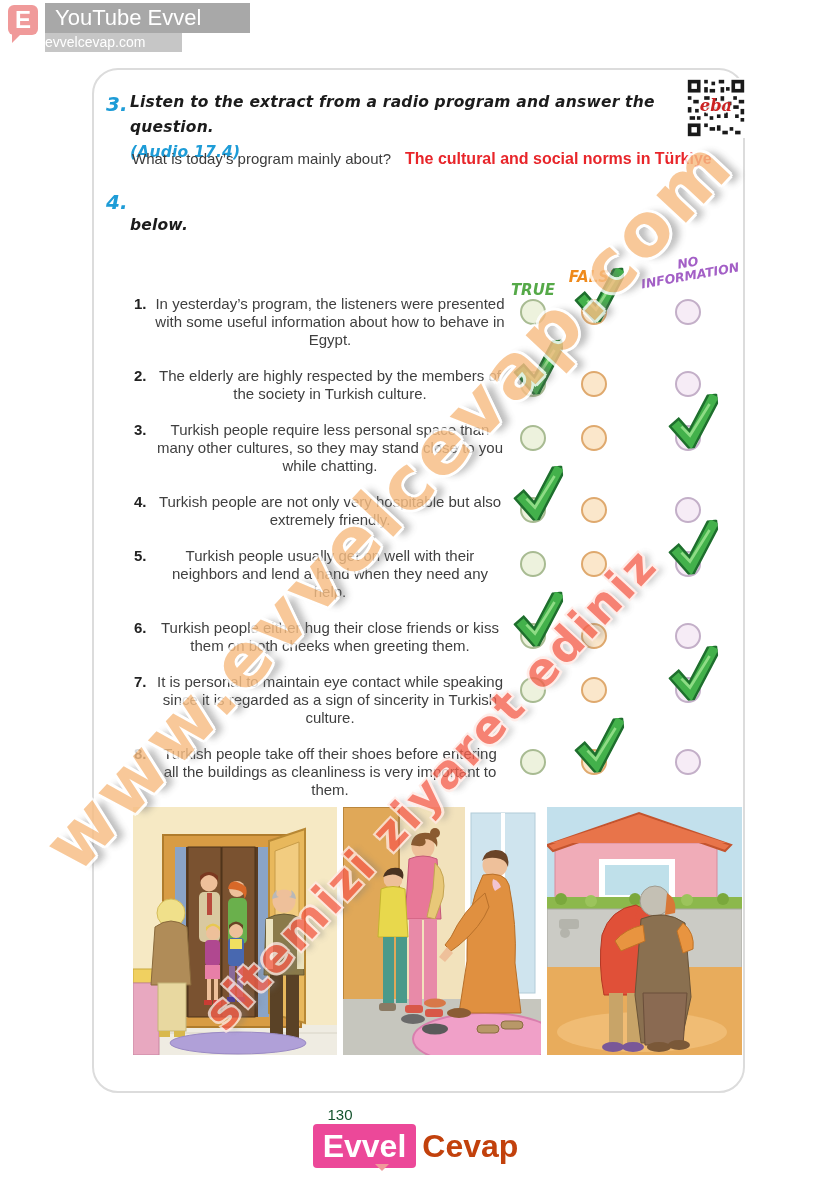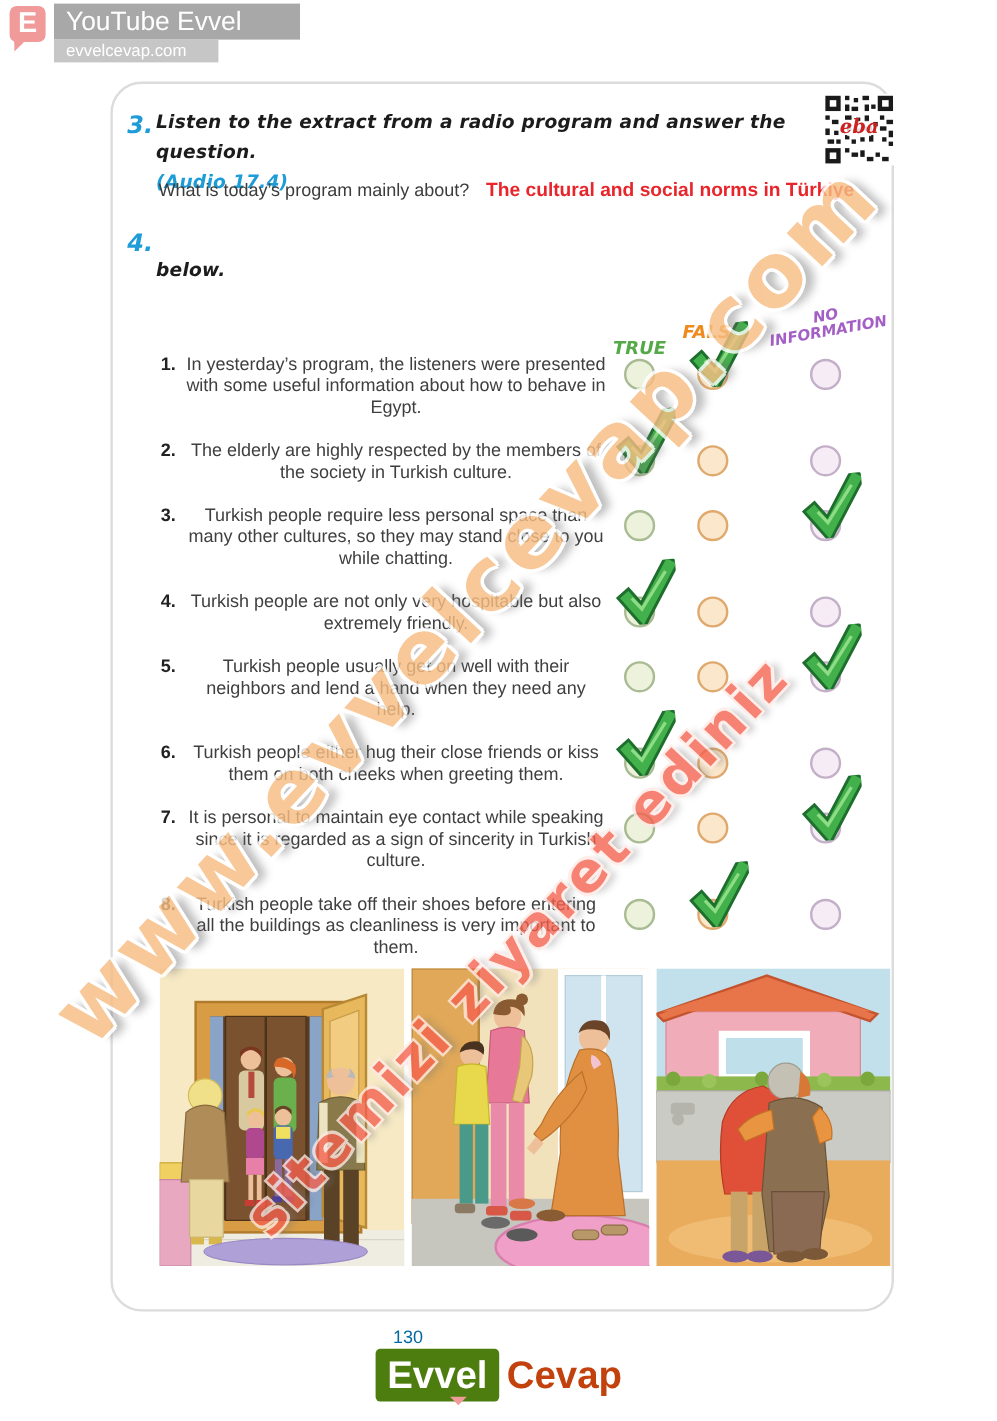--- a/index.html
+++ b/index.html
@@ -8,21 +8,21 @@
 
   
   .site-logo{position:absolute;left:8px;top:5px;width:30px;height:30px;background:#f09a9a;
              border-radius:6px;color:#fff;font:bold 24px/30px "Liberation Sans",sans-serif;
              text-align:center;z-index:5;}
   .site-logo:after{content:"";position:absolute;left:4px;bottom:-8px;border:6px solid transparent;
              border-top-color:#f09a9a;border-left-color:#f09a9a;}
   .site-title-bar{position:absolute;left:45px;top:3px;width:205px;height:30px;background:#a8a8a8;
              color:#fff;font:22px/30px "Liberation Sans",sans-serif;padding-left:10px;box-sizing:border-box;}
   .site-sub-bar{position:absolute;left:45px;top:33px;width:137px;height:19px;background:#c6c6c6;
-             color:#fff;font:14px/19px "Liberation Sans",sans-serif;padding-left:10px;box-sizing:border-box;}
+             color:#fff;font:14px/19px "Liberation Sans",sans-serif;box-sizing:border-box;}
 
   
   .card{position:absolute;left:92px;top:68px;width:653px;height:1025px;background:#fff;
         border:2px solid #dcdcdc;border-radius:26px;box-sizing:border-box;}
 
   .q-num{position:absolute;color:#1e9cd7;font:bold italic 20px "DejaVu Sans",sans-serif;}
   .hand{font:bold italic 15.5px/25px "DejaVu Sans",sans-serif;color:#1c1c1c;letter-spacing:.2px;}
   .audio{color:#1e9cd7;}
 
   .q3-block{position:absolute;left:36px;top:20px;width:560px;}
@@ -64,24 +64,24 @@
        pointer-events:none;
        text-shadow:-2px -2px 0 #ffe9e4,2px -2px 0 #ffe9e4,-2px 2px 0 #ffe9e4,2px 2px 0 #ffe9e4,
                    5px 5px 6px rgba(120,120,120,.5);}
 
   
   .figs{position:absolute;left:39px;top:737px;display:flex;gap:6px;}
   .figs svg{display:block;}
 
   
   .page-number{position:absolute;left:0;top:1106px;width:680px;text-align:center;
-               font:15px "Liberation Sans",sans-serif;color:#0369a1;}
+               font:15px "Liberation Sans",sans-serif;color:#14532d;}
   .footer-logo{position:absolute;left:0;top:1124px;width:831px;display:flex;justify-content:center;
                align-items:flex-start;gap:6px;}
-  .fl-left{position:relative;background:#4d7c0f;color:#fff;font:bold 32px/44px "Liberation Sans",sans-serif;
+  .fl-left{position:relative;background:#ec4899;color:#fff;font:bold 32px/44px "Liberation Sans",sans-serif;
            padding:0 10px;border-radius:4px;}
   .fl-left:after{content:"";position:absolute;left:62px;bottom:-10px;border:7px solid transparent;
            border-top-color:#f09a9a;}
   .fl-right{color:#c2410c;font:bold 32px/44px "Liberation Sans",sans-serif;}
 </style>
 </head>
 <body>
 
 <div id="page">
 

